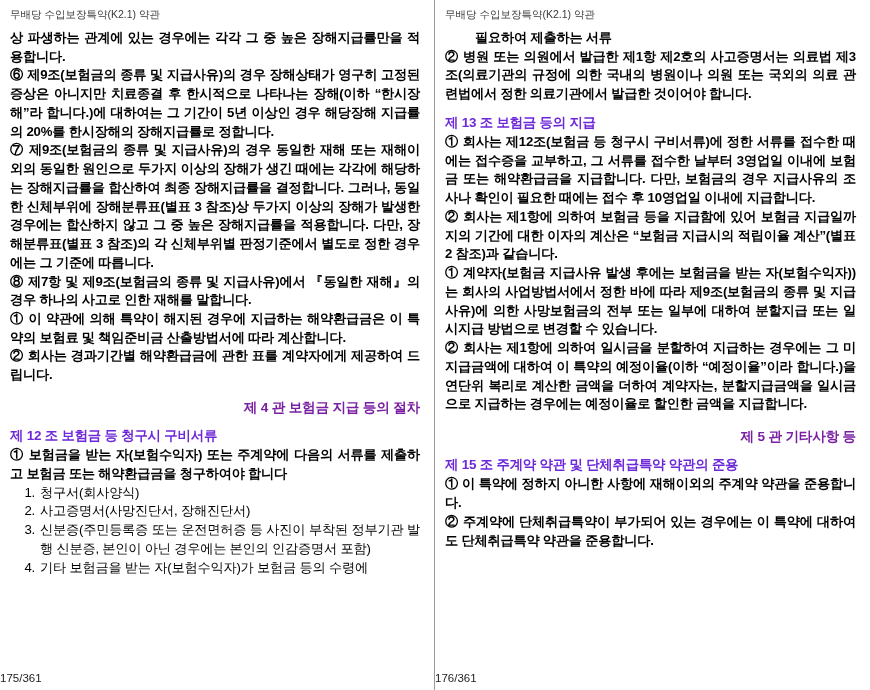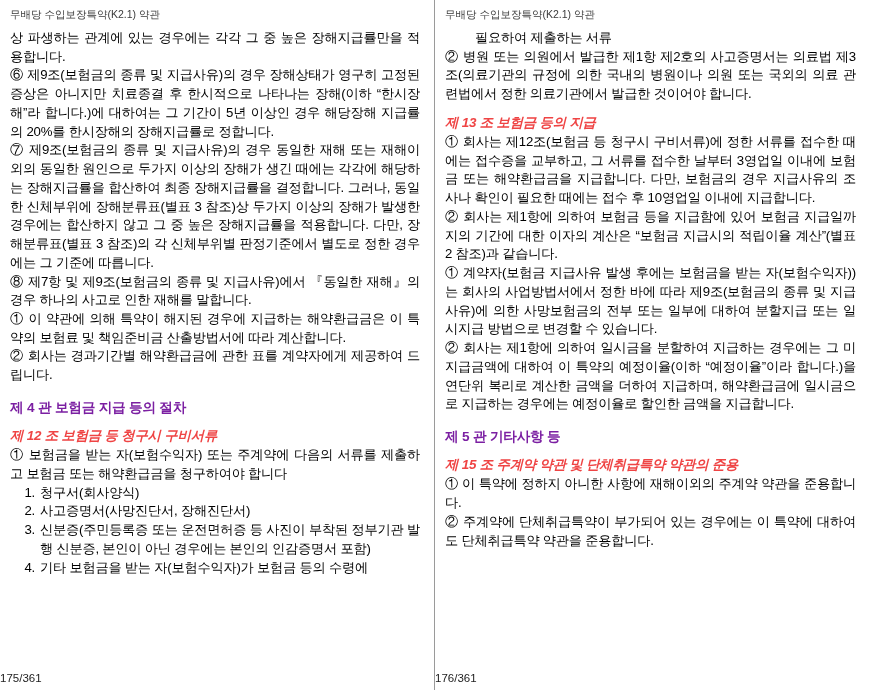--- a/index.html
+++ b/index.html
@@ -39,35 +39,35 @@
   }
   .body {
     font-size: 13.2px;
     line-height: 1.42;
     letter-spacing: -0.2px;
   }
   p.para {
     margin: 0 0 0 0;
     text-align: justify;
     text-justify: inter-character;
+    font-weight: bold;
   }
   .art-head {
-    color: #ef4444;
+    color: #6d28d9;
     font-weight: bold;
     margin: 9px 0 1px 0;
     font-size: 13.4px;
-    font-style: italic;
   }
   .art-head.first {
     margin-top: 12px;
   }
   .sec-head {
     color: #7b1fa2;
     font-weight: bold;
-    text-align: left;
+    text-align: right;
     margin: 13px 0 9px 0;
     font-size: 13.6px;
   }
   .list {
     margin: 0;
     padding: 0 0 0 0;
     list-style: none;
   }
   .list li {
     display: flex;
@@ -144,21 +144,21 @@
     <div class="body">
 
       <p class="para" style="text-indent:30px;">필요하여 제출하는 서류</p>
       <p class="para">② 병원 또는 의원에서 발급한 제1항 제2호의 사고증명서는 의료법 제3조(의료기관의 규정에 의한 국내의 병원이나 의원 또는 국외의 의료 관련법에서 정한 의료기관에서 발급한 것이어야 합니다.</p>
 
       <div class="art-head">제 13 조 보험금 등의 지급</div>
       <p class="para">① 회사는 제12조(보험금 등 청구시 구비서류)에 정한 서류를 접수한 때에는 접수증을 교부하고, 그 서류를 접수한 날부터 3영업일 이내에 보험금 또는 해약환급금을 지급합니다. 다만, 보험금의 경우 지급사유의 조사나 확인이 필요한 때에는 접수 후 10영업일 이내에 지급합니다.</p>
       <p class="para">② 회사는 제1항에 의하여 보험금 등을 지급함에 있어 보험금 지급일까지의 기간에 대한 이자의 계산은 “보험금 지급시의 적립이율 계산”(별표 2 참조)과 같습니다.</p>
 
       <p class="para">① 계약자(보험금 지급사유 발생 후에는 보험금을 받는 자(보험수익자))는 회사의 사업방법서에서 정한 바에 따라 제9조(보험금의 종류 및 지급사유)에 의한 사망보험금의 전부 또는 일부에 대하여 분할지급 또는 일시지급 방법으로 변경할 수 있습니다.</p>
-      <p class="para">② 회사는 제1항에 의하여 일시금을 분할하여 지급하는 경우에는 그 미지급금액에 대하여 이 특약의 예정이율(이하 “예정이율”이라 합니다.)을 연단위 복리로 계산한 금액을 더하여 지급하며, 해약환급금에 일시금으로 지급하는 경우에는 예정이율로 할인한 금액을 지급합니다.</p>
+      <p class="para">② 회사는 제1항에 의하여 일시금을 분할하여 지급하는 경우에는 그 미지급금액에 대하여 이 특약의 예정이율(이하 “예정이율”이라 합니다.)을 연단위 복리로 계산한 금액을 더하여 계약자는, 분할지급금액을 일시금으로 지급하는 경우에는 예정이율로 할인한 금액을 지급합니다.</p>
 
       <div class="sec-head">제 5 관 기타사항 등</div>
 
       <div class="art-head">제 15 조 주계약 약관 및 단체취급특약 약관의 준용</div>
       <p class="para">① 이 특약에 정하지 아니한 사항에 재해이외의 주계약 약관을 준용합니다.</p>
       <p class="para">② 주계약에 단체취급특약이 부가되어 있는 경우에는 이 특약에 대하여도 단체취급특약 약관을 준용합니다.</p>
 
     </div>
     <div class="pagenum">176/361</div>
   </div>

